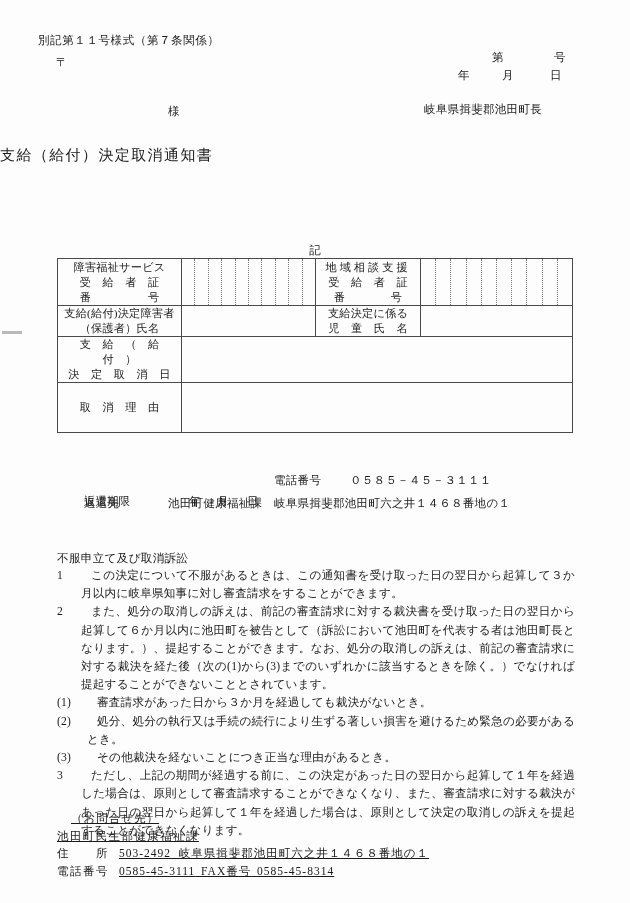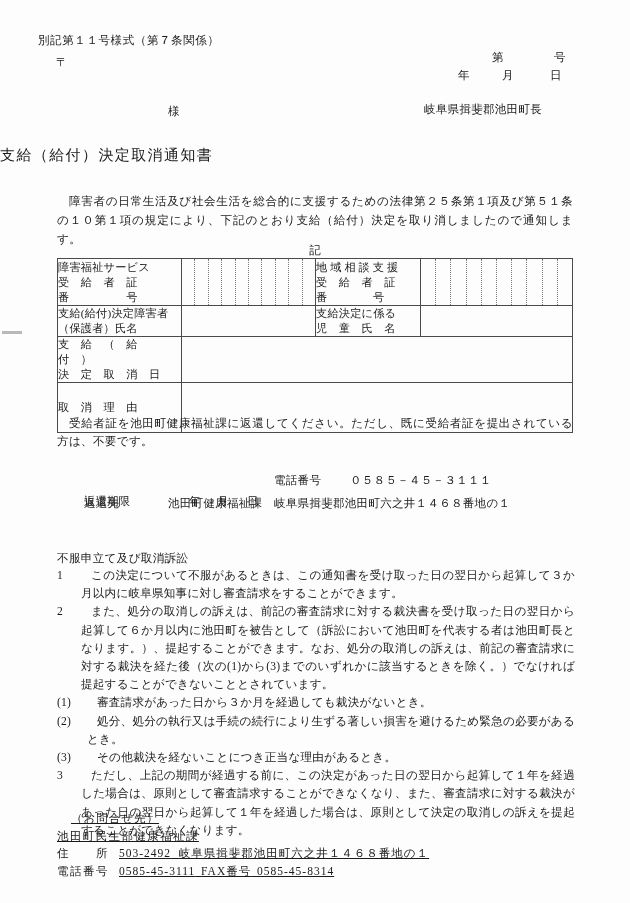--- a/index.html
+++ b/index.html
@@ -49,21 +49,21 @@
   }
   .ki { position:absolute; left:0; right:0; top:243px; text-align:center; font-size:11.5px; }
 
   
   .tbl {
     position:absolute; left:57px; top:258px; width:515px;
     border-collapse: collapse; table-layout: fixed;
     font-size:11.2px;
   }
   .tbl td { border:1px solid #4a4a4a; padding:0; vertical-align:middle; }
-  .lbl { line-height:15px; padding:2px 4px; letter-spacing:.2px; }
+  .lbl { text-align:center; line-height:15px; padding:2px 4px; letter-spacing:.2px; }
   .lbl .sp3 { letter-spacing: 3px; }
 
   .numcell { padding:0 !important; height:47px; }
   .numgrid { display:flex; width:100%; height:100%; }
   .numgrid span {
     flex:1 1 0; border-right:1px dotted #7a7a7a;
   }
   .numgrid span:last-child { border-right:none; }
 
   .r-name td { height:30px; }
@@ -118,21 +118,20 @@
   </div>
   <div class="doc-date">
     <span class="y">年</span>
     <span class="m">月</span>
     <span class="d">日</span>
   </div>
   <div class="issuer">岐阜県揖斐郡池田町長</div>
 
   <div class="title">支給（給付）決定取消通知書</div>
 
-  <div class="intro">障害者の日常生活及び社会生活を総合的に支援するための法律第２５条第１項及び第５１条の１０第１項の規定により、下記のとおり支給（給付）決定を取り消しましたので通知します。</div>
   <div class="ki">記</div>
 
   <table class="tbl">
     <colgroup>
       <col style="width:124px">
         <col style="width:134px">
       <col style="width:105px">
         <col style="width:152px">
     </colgroup>
     <tbody>
@@ -195,21 +194,20 @@
         </td>
         <td colspan="3"></td>
       </tr>
       <tr class="r-reason">
         <td class="lbl">取　消　理　由</td>
         <td colspan="3"></td>
       </tr>
     </tbody>
   </table>
 
-  <div class="return-note">受給者証を池田町健康福祉課に返還してください。ただし、既に受給者証を提出されている方は、不要です。</div>
 
   <div class="return-to">
     <span class="w1">返還先</span><span class="w2">池田町健康福祉課</span><span>岐阜県揖斐郡池田町六之井１４６８番地の１</span>
   </div>
   <div class="return-tel">
     <span class="lab">電話番号</span><span>０５８５－４５－３１１１</span>
   </div>
   <div class="return-limit">
     <span class="lab">返還期限</span><span class="y">年</span><span class="m">月</span><span>日</span>
   </div>

